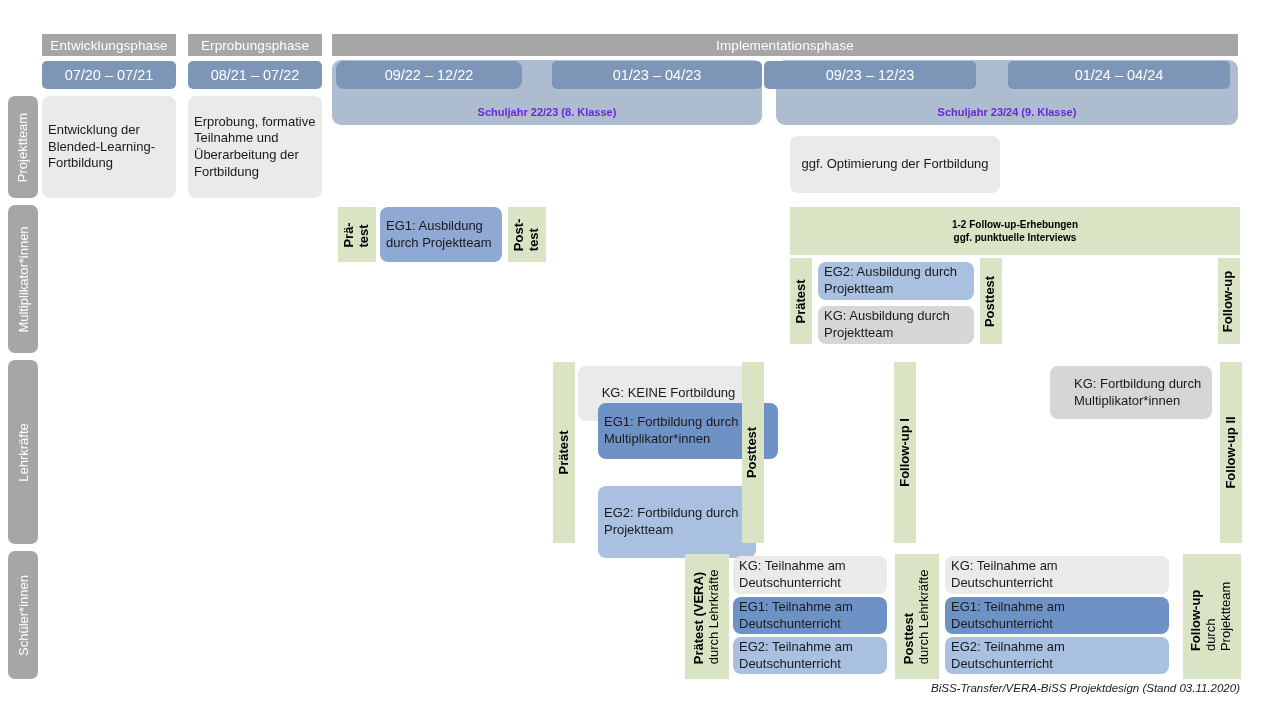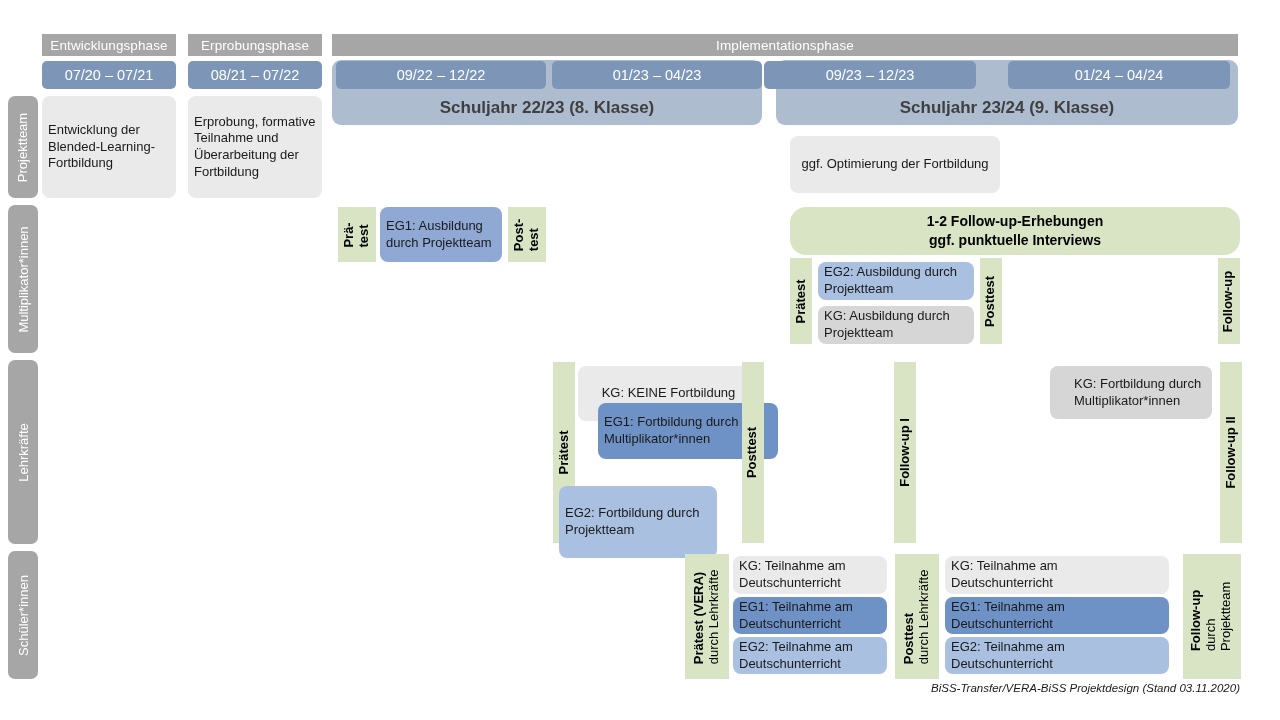--- a/index.html
+++ b/index.html
@@ -16,21 +16,21 @@
   .phase-head{
     background:#a6a6a6;color:#ffffff;font-size:13.5px;
     letter-spacing:.1px;
   }
   
   .date-bar{
     background:#7d96b8;color:#ffffff;font-size:14.5px;border-radius:5px;
   }
   
   .year-band{
-    background:#aebccf;color:#404040;font-size:17px;font-weight:bold;
+    background:#aebccf;color:#6d28d9;font-size:11px;font-weight:bold;
     border-radius:9px;
   }
   .year-band .yb-label{position:absolute;left:0;right:0;bottom:7px;text-align:center;}
 
   
   .role{
     background:#a6a6a6;color:#ffffff;border-radius:7px;
     font-size:13px;
   }
   .role span{
@@ -46,21 +46,21 @@
   .box-blue-l{background:#a9c0e0;color:#1a1a1a;}
   .box-blue-m{background:#8fa9d4;color:#1a1a1a;}
 
   
   .green{background:#d8e4c4;color:#000000;}
   .green .vtxt{
     transform:rotate(-90deg);white-space:nowrap;
     font-size:13px;font-weight:bold;line-height:1.15;
   }
   .green .vtxt .sub{font-weight:normal;display:block;}
-  .green-wide{background:#d8e4c4;color:#000000;font-size:14px;font-weight:bold;line-height:1.35;border-radius:16px;}
+  .green-wide{background:#d8e4c4;color:#000000;font-size:10px;font-weight:bold;line-height:1.35;}
 
   .footer{
     font-style:italic;font-size:11.5px;color:#1a1a1a;text-align:right;white-space:nowrap;
   }
 </style>
 </head>
 <body>
 
 <div class="abs phase-head ctr" style="left:42px;top:34px;width:134px;height:22px;">Entwicklungsphase</div>
 <div class="abs phase-head ctr" style="left:188px;top:34px;width:134px;height:22px;">Erprobungsphase</div>
@@ -68,21 +68,21 @@
 
 <div class="abs year-band" style="left:332px;top:60px;width:430px;height:65px;">
   <div class="yb-label">Schuljahr 22/23 (8. Klasse)</div>
 </div>
 <div class="abs year-band" style="left:776px;top:60px;width:462px;height:65px;">
   <div class="yb-label">Schuljahr 23/24 (9. Klasse)</div>
 </div>
 
 <div class="abs date-bar ctr" style="left:42px;top:61px;width:134px;height:28px;">07/20 – 07/21</div>
 <div class="abs date-bar ctr" style="left:188px;top:61px;width:134px;height:28px;">08/21 – 07/22</div>
-<div class="abs date-bar ctr" style="left:336px;top:61px;width:210px;height:28px;">09/22 – 12/22</div>
+<div class="abs date-bar ctr" style="left:336px;top:61px;width:186px;height:28px;border-radius:8px;">09/22 – 12/22</div>
 <div class="abs date-bar ctr" style="left:552px;top:61px;width:210px;height:28px;">01/23 – 04/23</div>
 <div class="abs date-bar ctr" style="left:764px;top:61px;width:212px;height:28px;">09/23 – 12/23</div>
 <div class="abs date-bar ctr" style="left:1008px;top:61px;width:222px;height:28px;">01/24 – 04/24</div>
 
 <div class="abs role ctr" style="left:8px;top:96px;width:30px;height:102px;">
   <span>Projektteam</span>
 </div>
 <div class="abs role ctr" style="left:8px;top:205px;width:30px;height:148px;">
   <span>Multiplikator*innen</span>
 </div>
@@ -126,21 +126,21 @@
 </div>
 <div class="abs green ctr" style="left:1218px;top:258px;width:22px;height:86px;">
   <div class="vtxt">Follow-up</div>
 </div>
 
 <div class="abs green ctr" style="left:553px;top:362px;width:22px;height:181px;">
   <div class="vtxt">Prätest</div>
 </div>
 <div class="abs box box-gray ctr" style="left:578px;top:366px;width:181px;height:55px;">KG:  KEINE Fortbildung</div>
 <div class="abs box box-blue-d ctr" style="left:578px;top:403px;width:180px;height:56px;margin-left:20px;">EG1: Fortbildung durch Multiplikator*innen</div>
-<div class="abs box box-blue-l ctr" style="left:559px;top:486px;width:158px;height:72px;">EG2: Fortbildung durch Projektteam</div>
+<div class="abs box box-blue-l ctr" style="left:598px;top:486px;width:158px;height:72px;">EG2: Fortbildung durch Projektteam</div>
 <div class="abs green ctr" style="left:742px;top:362px;width:22px;height:181px;">
   <div class="vtxt">Posttest</div>
 </div>
 <div class="abs green ctr" style="left:894px;top:362px;width:22px;height:181px;">
   <div class="vtxt">Follow-up I</div>
 </div>
 <div class="abs box box-gray-d ctr" style="left:1050px;top:366px;width:162px;height:53px;padding-left:24px;">KG: Fortbildung durch Multiplikator*innen</div>
 <div class="abs green ctr" style="left:1220px;top:362px;width:22px;height:181px;">
   <div class="vtxt">Follow-up II</div>
 </div>

